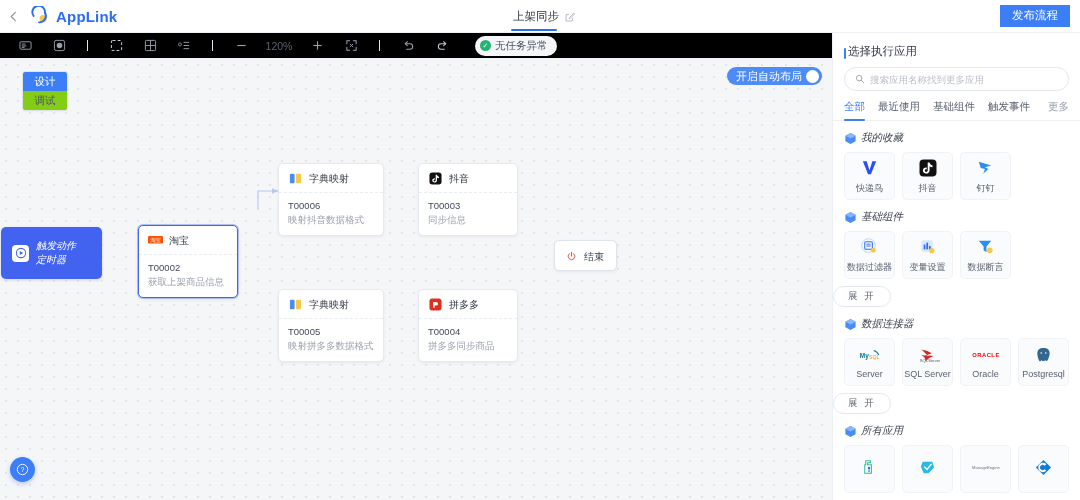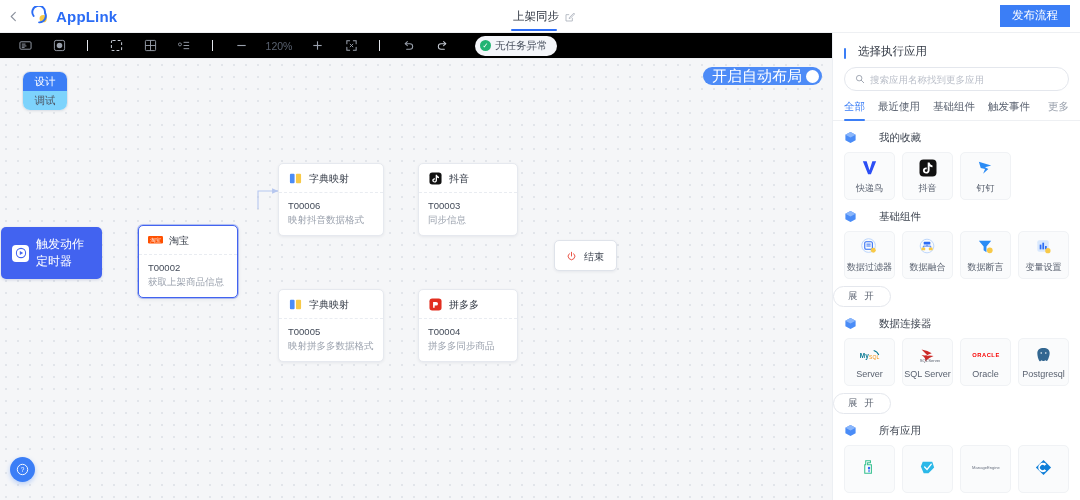--- a/index.html
+++ b/index.html
@@ -74,35 +74,35 @@
   
   .canvas {
     flex: 1; position: relative; min-height: 0;
     background-color: #f5f6f8;
     background-image: radial-gradient(#e2e5ea 1px, transparent 1px);
     background-size: 12px 12px;
     overflow: hidden;
   }
   .mode-switch {
     position: absolute; left: 22px; top: 12px; width: 46px;
-    border: 1px solid #dfe3ea; border-radius: 8px; overflow: hidden;
+    border: 1px solid #dfe3ea; border-radius: 3px; overflow: hidden;
     background: #fff; z-index: 5; box-shadow: 0 1px 2px rgba(20,30,60,.05);
   }
   .mode-btn {
     height: 19px; display: flex; align-items: center; justify-content: center;
-    font-size: 10.5px; color: #4d5563; cursor: pointer; background: #7dd3fc;
+    font-size: 10.5px; color: #4d5563; cursor: pointer; background: #84cc16;
   }
   .mode-btn.active { background: #3b7ef6; color: #fff; }
 
   .auto-layout {
     position: absolute; right: 10px; top: 8px; z-index: 6;
     background: #4d8bf7; border-radius: 11px; height: 18px;
     display: flex; align-items: center; gap: 4px; padding: 0 3px 0 9px; cursor: pointer;
   }
-  .auto-layout-label { font-size: 15px; color: #fff; white-space: nowrap; }
+  .auto-layout-label { font-size: 11px; color: #fff; white-space: nowrap; }
   .auto-knob { width: 13px; height: 13px; border-radius: 50%; background: #fff; }
 
   .help-fab {
     position: absolute; left: 10px; bottom: 18px; width: 25px; height: 25px;
     border-radius: 50%; background: #3b7ef6; color: #fff;
     display: flex; align-items: center; justify-content: center; cursor: pointer;
     box-shadow: 0 2px 5px rgba(59,126,246,.35); z-index: 6;
   }
 
   
@@ -110,21 +110,21 @@
   .trigger-node {
     width: 101px; height: 52px; background: #4263f0; border-radius: 5px;
     display: flex; align-items: center; gap: 7px; padding-left: 11px; cursor: pointer;
     box-shadow: 0 1px 3px rgba(40,60,140,.18);
   }
   .trigger-ico {
     width: 17px; height: 17px; background: #fff; border-radius: 4px;
     display: flex; align-items: center; justify-content: center; flex: 0 0 17px;
   }
   .trigger-txt { display: flex; flex-direction: column; gap: 2px; }
-  .trigger-txt span { font-size: 12px; color: #fff; line-height: 1.25; }
+  .trigger-txt span { font-size: 10px; color: #fff; line-height: 1.25; font-style: italic; }
 
   .card {
     background: #fff; border: 1px solid #e6e9ef; border-radius: 5px;
     box-shadow: 0 1px 3px rgba(30,40,70,.07); cursor: pointer; overflow: hidden;
   }
   .card.selected { border-color: #4263f0; box-shadow: 0 0 0 1px rgba(66,99,240,.35), 0 1px 4px rgba(30,40,70,.1); }
   .card-head {
     display: flex; align-items: center; gap: 6px; padding: 7px 9px 6px 9px;
     border-bottom: 1px dashed #e9ecf1;
   }
@@ -143,21 +143,21 @@
   .end-label { font-size: 10px; color: #3d4450; }
 
   .edges { position: absolute; inset: 0; z-index: 1; pointer-events: none; }
 
   
   .rpanel {
     width: 248px; flex: 0 0 248px; background: #fff; border-left: 1px solid #eceff3;
     display: flex; flex-direction: column; min-height: 0;
   }
   .rp-title {
-    display: flex; align-items: flex-end; gap: 12px; padding: 11px 12px 8px 11px;
+    display: flex; align-items: flex-end; gap: 2px; padding: 11px 12px 8px 11px;
   }
   .rp-bar { width: 2px; height: 11px; background: #3b7ef6; border-radius: 2px; }
   .rp-title-text { font-size: 11.5px; color: #2f3642; }
   .search-box {
     margin: 0 11px; height: 24px; border: 1px solid #e4e7ed; border-radius: 12px;
     display: flex; align-items: center; gap: 5px; padding: 0 10px;
   }
   .search-input {
     border: none; outline: none; font-size: 9.5px; color: #3d4450; flex: 1;
     background: transparent; font-family: inherit;
@@ -172,21 +172,21 @@
   }
   .rp-tab.active { color: #3b7ef6; }
   .rp-tab.active::after {
     content: ""; position: absolute; left: 0; right: 0; bottom: -1px; height: 2px;
     background: #3b7ef6; border-radius: 2px;
   }
   .rp-tab.more { color: #9aa1ad; margin-left: auto; }
 
   .rp-scroll { flex: 1; overflow: hidden; padding: 0 0 6px 0; }
   .sec-head {
-    display: flex; align-items: flex-start; gap: 22px; padding: 10px 11px 7px 11px;
+    display: flex; align-items: flex-end; gap: 4px; padding: 10px 11px 7px 11px; font-style: italic;
   }
   .sec-title { font-size: 10.5px; color: #3d4450; }
   .cube { width: 13px; height: 13px; flex: 0 0 13px; }
 
   .tiles { display: grid; grid-template-columns: repeat(4, 1fr); gap: 7px; padding: 0 11px; }
   .tile {
     background: #fafbfc; border: 1px solid #f0f2f5; border-radius: 5px;
     height: 48px; display: flex; flex-direction: column; align-items: center; justify-content: center;
     gap: 4px; cursor: pointer;
   }
@@ -531,50 +531,38 @@
                   <line x1="6.8" y1="9.5" x2="11.2" y2="9.5" stroke="#2b6cf5" stroke-width="1"></line>
                   <line x1="6.8" y1="7.5" x2="11.2" y2="7.5" stroke="#2b6cf5" stroke-width="1"></line>
                   <circle cx="14" cy="14" r="2.6" fill="#f7c948"></circle>
                 </svg>
             </span>
             <span class="tile-label">数据过滤器</span>
           </div>
           <div class="tile">
             <span class="tile-ico">
               <svg width="19" height="19" viewBox="0 0 20 20">
-                  <circle cx="9.5" cy="9.5" r="7.2" stroke="#b9d4fb" stroke-width="1" fill="none"></circle>
-                  <rect x="6" y="5" width="7" height="3" rx="0.7" fill="#2b6cf5"></rect>
-                  <rect x="3.6" y="11" width="4" height="3" rx="0.7" fill="#f7c948"></rect>
-                  <rect x="11.4" y="11" width="4" height="3" rx="0.7" fill="#f7c948"></rect>
-                  <path d="M9.5 8 V9.6 M5.6 11 V9.6 H13.4 V11" stroke="#2b6cf5" stroke-width="0.9" fill="none"></path>
-                </svg>
-            </span>
-            <span class="tile-label">数据融合</span>
-          </div>
-          <div class="tile">
-            <span class="tile-ico">
-              <svg width="19" height="19" viewBox="0 0 20 20">
-                  <path d="M3 4 H16 L11 10 V16 L8 14 V10 Z" fill="#2b8cf5"></path>
-                  <circle cx="14.5" cy="14" r="3" fill="#f7c948"></circle>
-                </svg>
-            </span>
-            <span class="tile-label">数据断言</span>
-          </div>
-          <div class="tile">
-            <span class="tile-ico">
-              <svg width="19" height="19" viewBox="0 0 20 20">
                   <rect x="3.5" y="3.5" width="12" height="12" rx="2" fill="#d9e8fd"></rect>
                   <rect x="6" y="8" width="1.8" height="5" fill="#2b6cf5"></rect>
                   <rect x="8.8" y="6" width="1.8" height="7" fill="#2b6cf5"></rect>
                   <rect x="11.6" y="9.5" width="1.8" height="3.5" fill="#2b6cf5"></rect>
                   <circle cx="14.6" cy="14.4" r="2.8" fill="#f7c948"></circle>
                 </svg>
             </span>
             <span class="tile-label">变量设置</span>
           </div>
+          <div class="tile">
+            <span class="tile-ico">
+              <svg width="19" height="19" viewBox="0 0 20 20">
+                  <path d="M3 4 H16 L11 10 V16 L8 14 V10 Z" fill="#2b8cf5"></path>
+                  <circle cx="14.5" cy="14" r="3" fill="#f7c948"></circle>
+                </svg>
+            </span>
+            <span class="tile-label">数据断言</span>
+          </div>
         </div>
         <div class="expand-row">
           <button class="expand-btn">展 开</button>
         </div>
 
         <div class="sec-head">
           <svg class="cube" viewBox="0 0 14 14">
               <path d="M7 1 L12.5 4 V10 L7 13 L1.5 10 V4 Z" fill="#4a8cf7"></path>
               <path d="M7 1 L12.5 4 L7 7 L1.5 4 Z" fill="#8ab6fb"></path>
             </svg>

